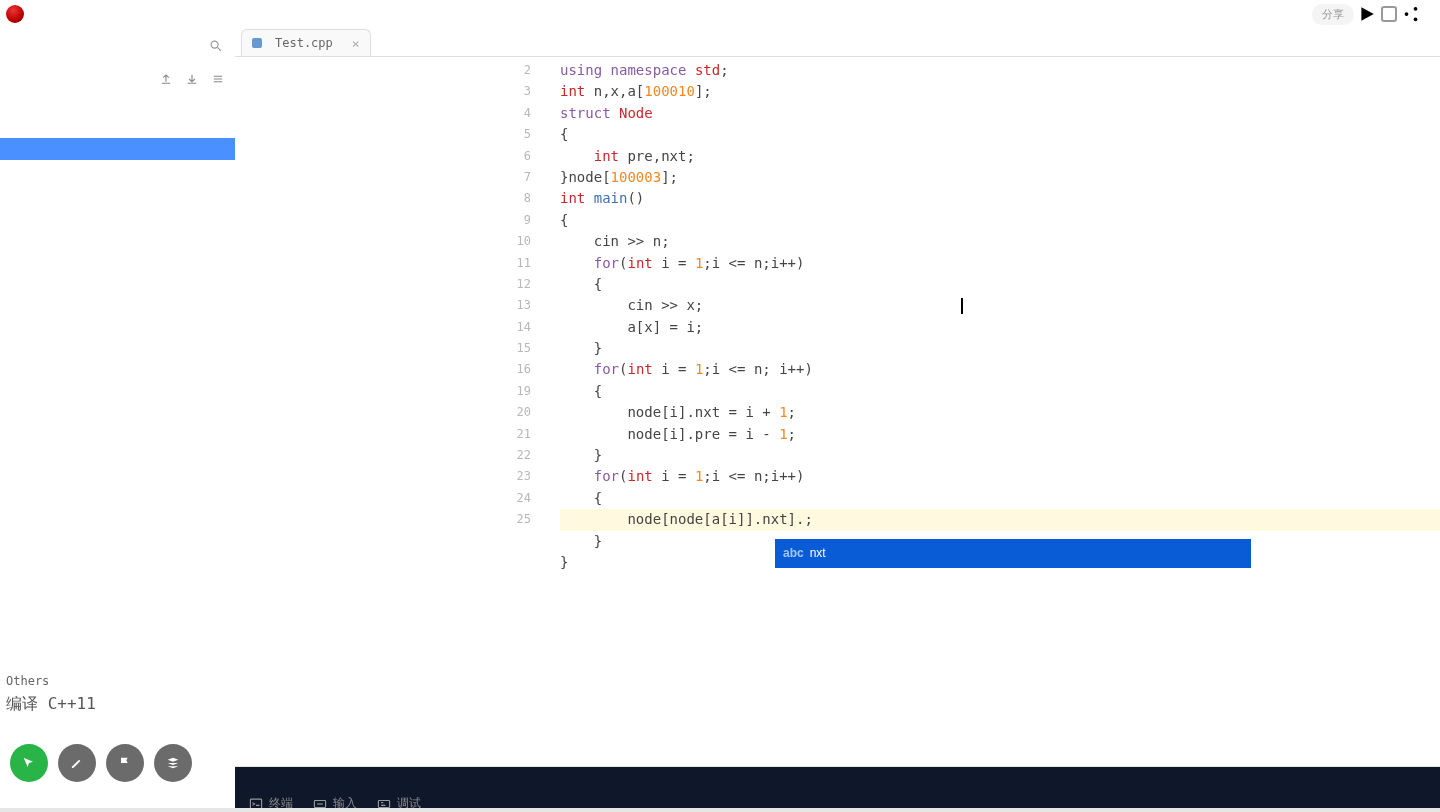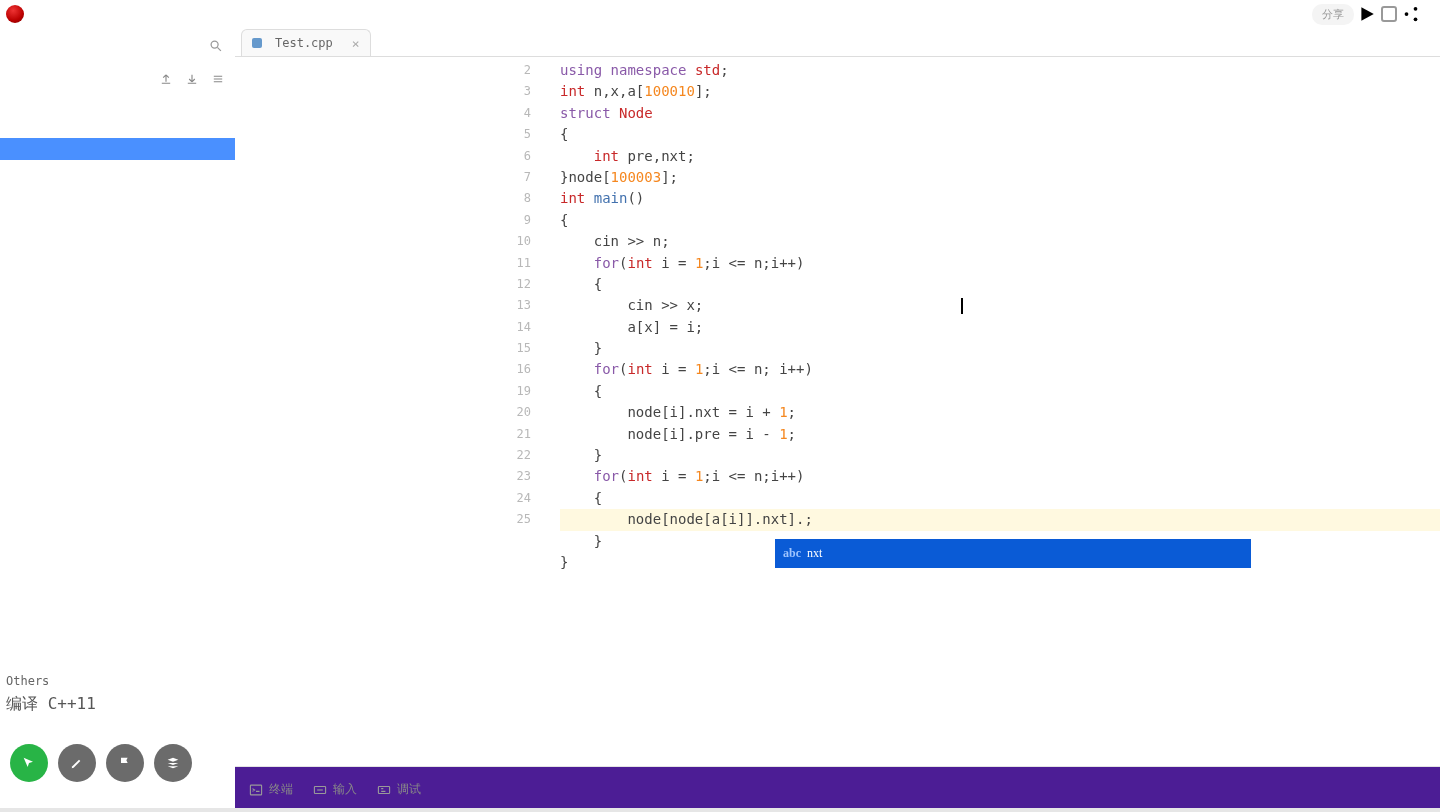--- a/index.html
+++ b/index.html
@@ -36,23 +36,23 @@
 .gutter div{height:21.4px;padding-right:10px}
 .src{position:absolute;left:325px;top:4px;right:0}
 .ln{height:21.4px;white-space:pre}
 .ln.hl{background:#fff9e0}
 .kw{color:#8959a8}
 .ty{color:#c82829}
 .id{color:#4271ae}
 .num{color:#f5871f}
 .pl{color:#444}
 .text-cursor{position:absolute;left:726px;top:242px;width:2px;height:16px;background:#000}
-.complete{position:absolute;left:540px;top:483px;width:460px;background:#0a5bd6;color:#fff;font-size:12px;padding:4px 8px;font-family:Liberation Serif, serif}
+.complete{position:absolute;left:540px;top:483px;width:460px;background:#0a5bd6;color:#fff;font-size:12px;padding:4px 8px;font-family:Liberation Sans, sans-serif}
 .complete .kind{color:#9fc5ff;margin-right:6px;font-weight:600}
-.bottombar{position:absolute;left:235px;right:0;bottom:0;height:45px;border-top:1px solid #e4e4e4;display:flex;align-items:center;gap:20px;padding:0 14px;color:#888;font-size:12px;background:#4c1d95}
+.bottombar{position:absolute;left:235px;right:0;bottom:0;height:45px;border-top:1px solid #e4e4e4;display:flex;align-items:flex-end;gap:20px;padding:0 14px;color:#888;font-size:12px;background:#0f172a}
 .bb-item{display:flex;align-items:center;gap:6px}
 .bb-item svg{width:14px;height:14px;stroke:#999;fill:none;stroke-width:1.6}
 .bottom-strip{position:absolute;left:0;right:0;bottom:0;height:4px;background:#e6e6e6}
 </style>
 </head>
 <body>
 
 <div class="topbar">
   <div class="logo"></div>
   <div class="top-right">

